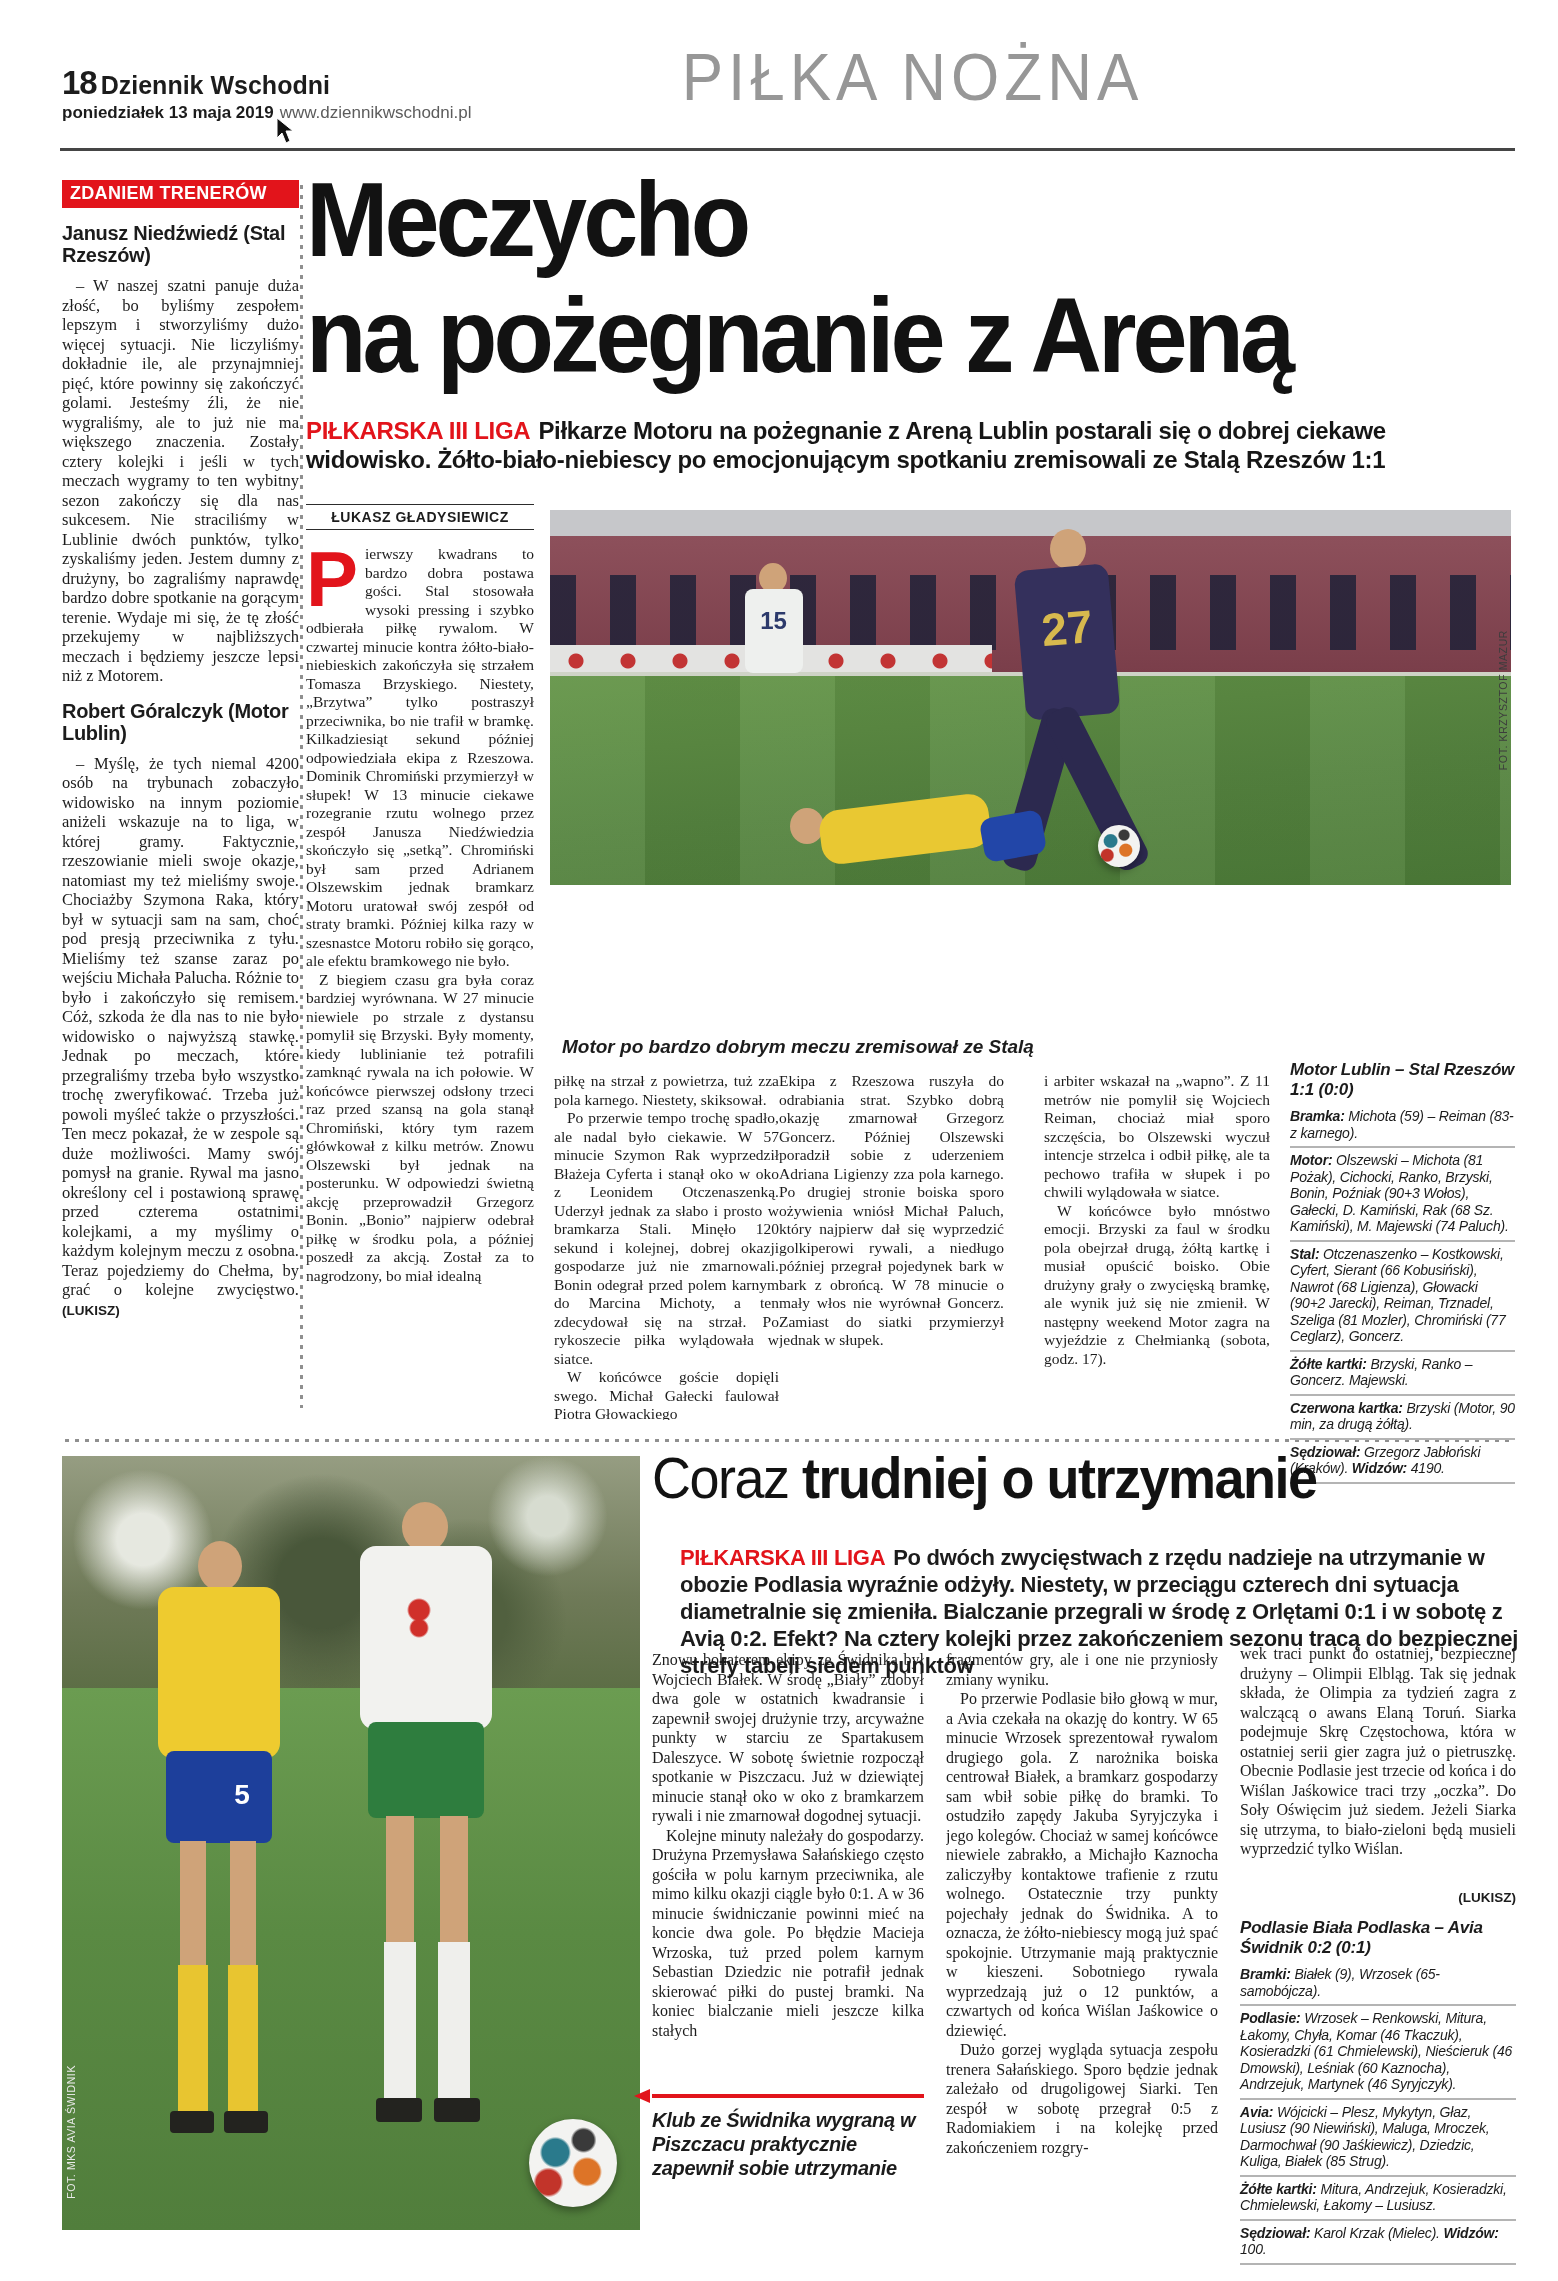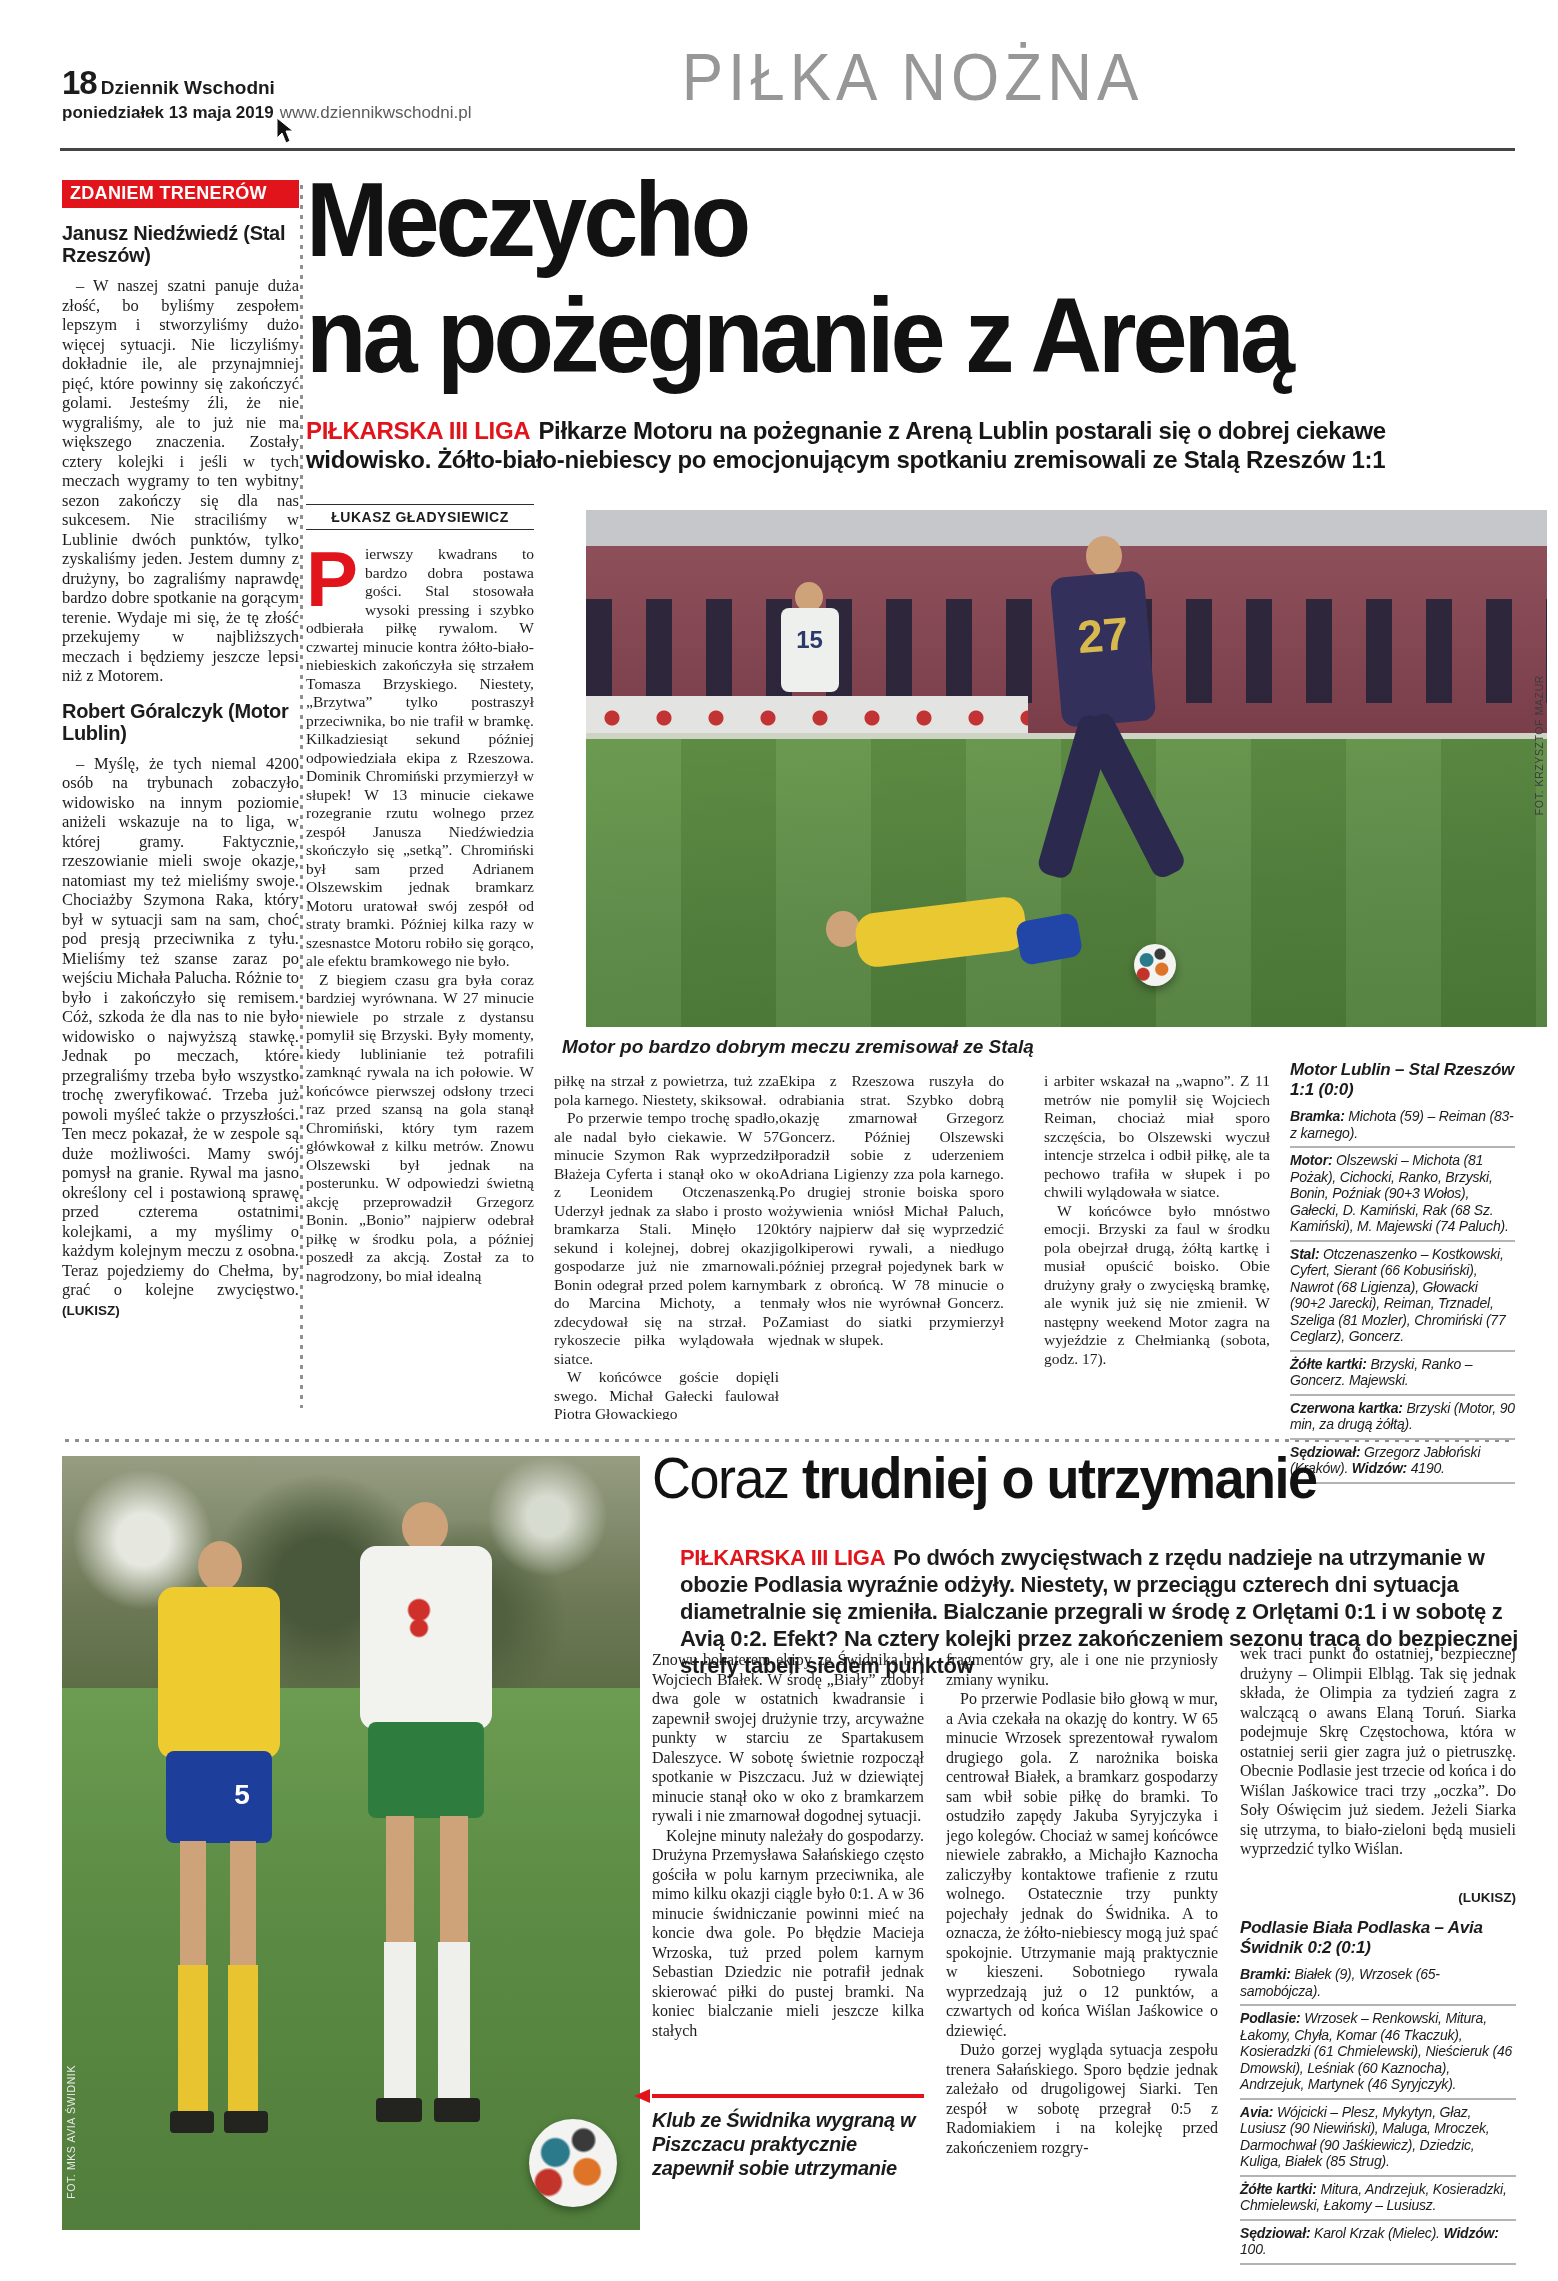--- a/index.html
+++ b/index.html
@@ -3,21 +3,21 @@
 <meta charset="utf-8">
 <style>
   html,body{margin:0;padding:0;background:#e9e9e9;}
   #page{position:relative;width:1558px;height:2281px;background:#ffffff;margin:0 auto;
         font-family:"Liberation Serif",serif;color:#1c1c1c;overflow:hidden;}
   .sans{font-family:"Liberation Sans",sans-serif;}
 
   
   #masthead{position:absolute;left:62px;top:66px;font-family:"Liberation Sans",sans-serif;line-height:1.05;}
   #page-num{font-size:33px;font-weight:bold;letter-spacing:-1px;}
-  #paper-name{font-size:19px;font-weight:bold;margin-left:4px;}
+  #paper-name{font-size:25px;font-weight:bold;margin-left:4px;}
   #date-row{margin-top:3px;font-size:17px;}
   #date-row .date{font-weight:bold;}
   #date-row .url{font-weight:normal;color:#5c5c5c;margin-left:6px;}
   #section-title{position:absolute;left:310px;top:38px;width:1205px;text-align:center;
       font-family:"Liberation Sans",sans-serif;font-size:62px;font-weight:400;color:#979797;
       letter-spacing:5px;transform:scaleY(1.08);transform-origin:top;}
   #header-rule{position:absolute;left:60px;top:148px;width:1455px;height:3px;background:#454545;}
   #cursor{position:absolute;left:276px;top:118px;width:22px;height:26px;}
 
   
@@ -55,21 +55,21 @@
   .newscol p + p{text-indent:13px;}
   #col1{position:absolute;left:306px;top:545px;width:228px;height:866px;}
   #col2{position:absolute;left:554px;top:1072px;width:225px;height:348px;}
   #col3{position:absolute;left:779px;top:1072px;width:225px;height:348px;}
   #col4{position:absolute;left:1044px;top:1072px;width:226px;height:348px;}
   .dropcap{float:left;font-family:"Liberation Sans",sans-serif;font-weight:bold;
       font-size:78px;line-height:62px;color:#e2141b;margin:3px 7px 0 0;}
 
   
   .photo{overflow:hidden;}
-  #photo1{position:absolute;left:586px;top:510px;width:961px;height:517px;background:#6f7f5a;}
+  #photo1{position:absolute;left:550px;top:510px;width:961px;height:375px;background:#6f7f5a;}
   .p1-wall{position:absolute;left:0;top:0;width:100%;height:7%;background:#c6c7ca;}
   .p1-stand{position:absolute;left:0;top:7%;width:100%;height:36.5%;
       background:linear-gradient(#8d505b,#7a3e4a);}
   .p1-crowd{position:absolute;left:0;top:28%;width:100%;height:55%;
       background:repeating-linear-gradient(90deg,rgba(34,34,56,.88) 0 26px,rgba(0,0,0,0) 26px 60px);}
   .p1-board{position:absolute;left:0;top:36%;width:46%;height:8.5%;background:#e3e3e1;
       background-image:radial-gradient(circle,#c23434 7px,rgba(0,0,0,0) 8px);
       background-size:52px 100%;}
   .p1-whiteline{position:absolute;left:0;top:43.2%;width:100%;height:1.2%;background:#ced3c6;}
   .p1-grass{position:absolute;left:0;top:44.3%;width:100%;height:55.7%;

